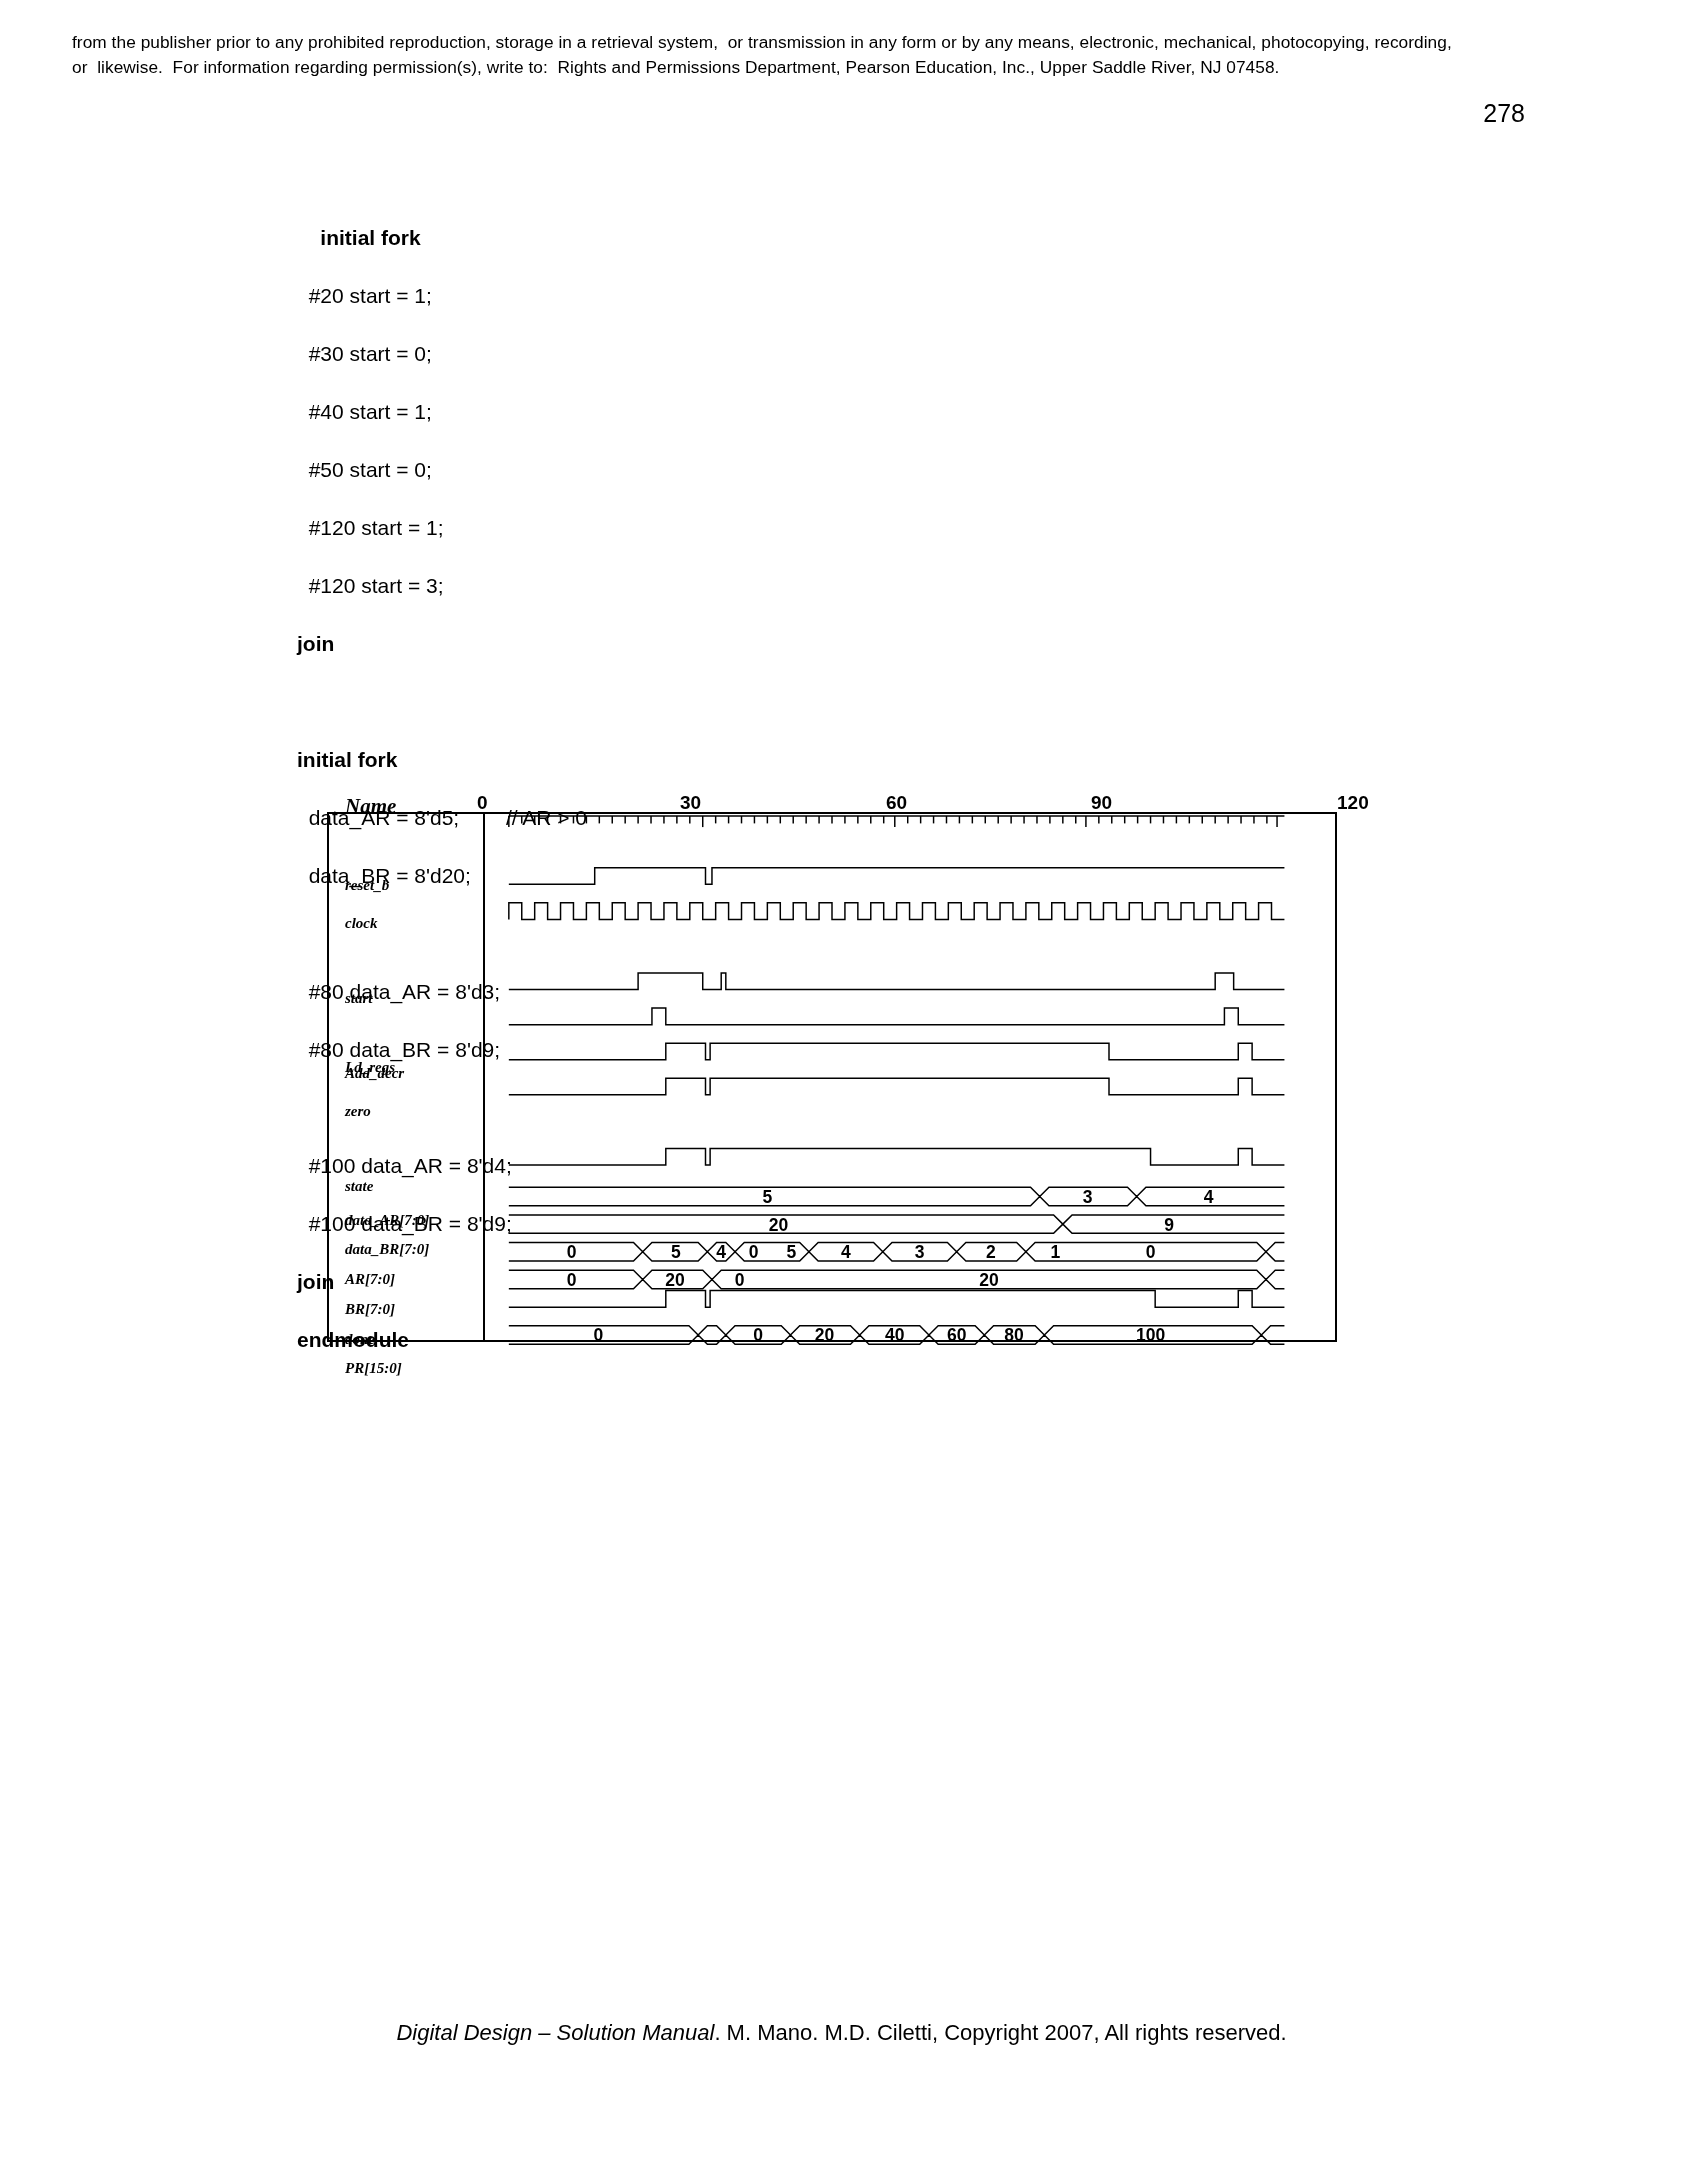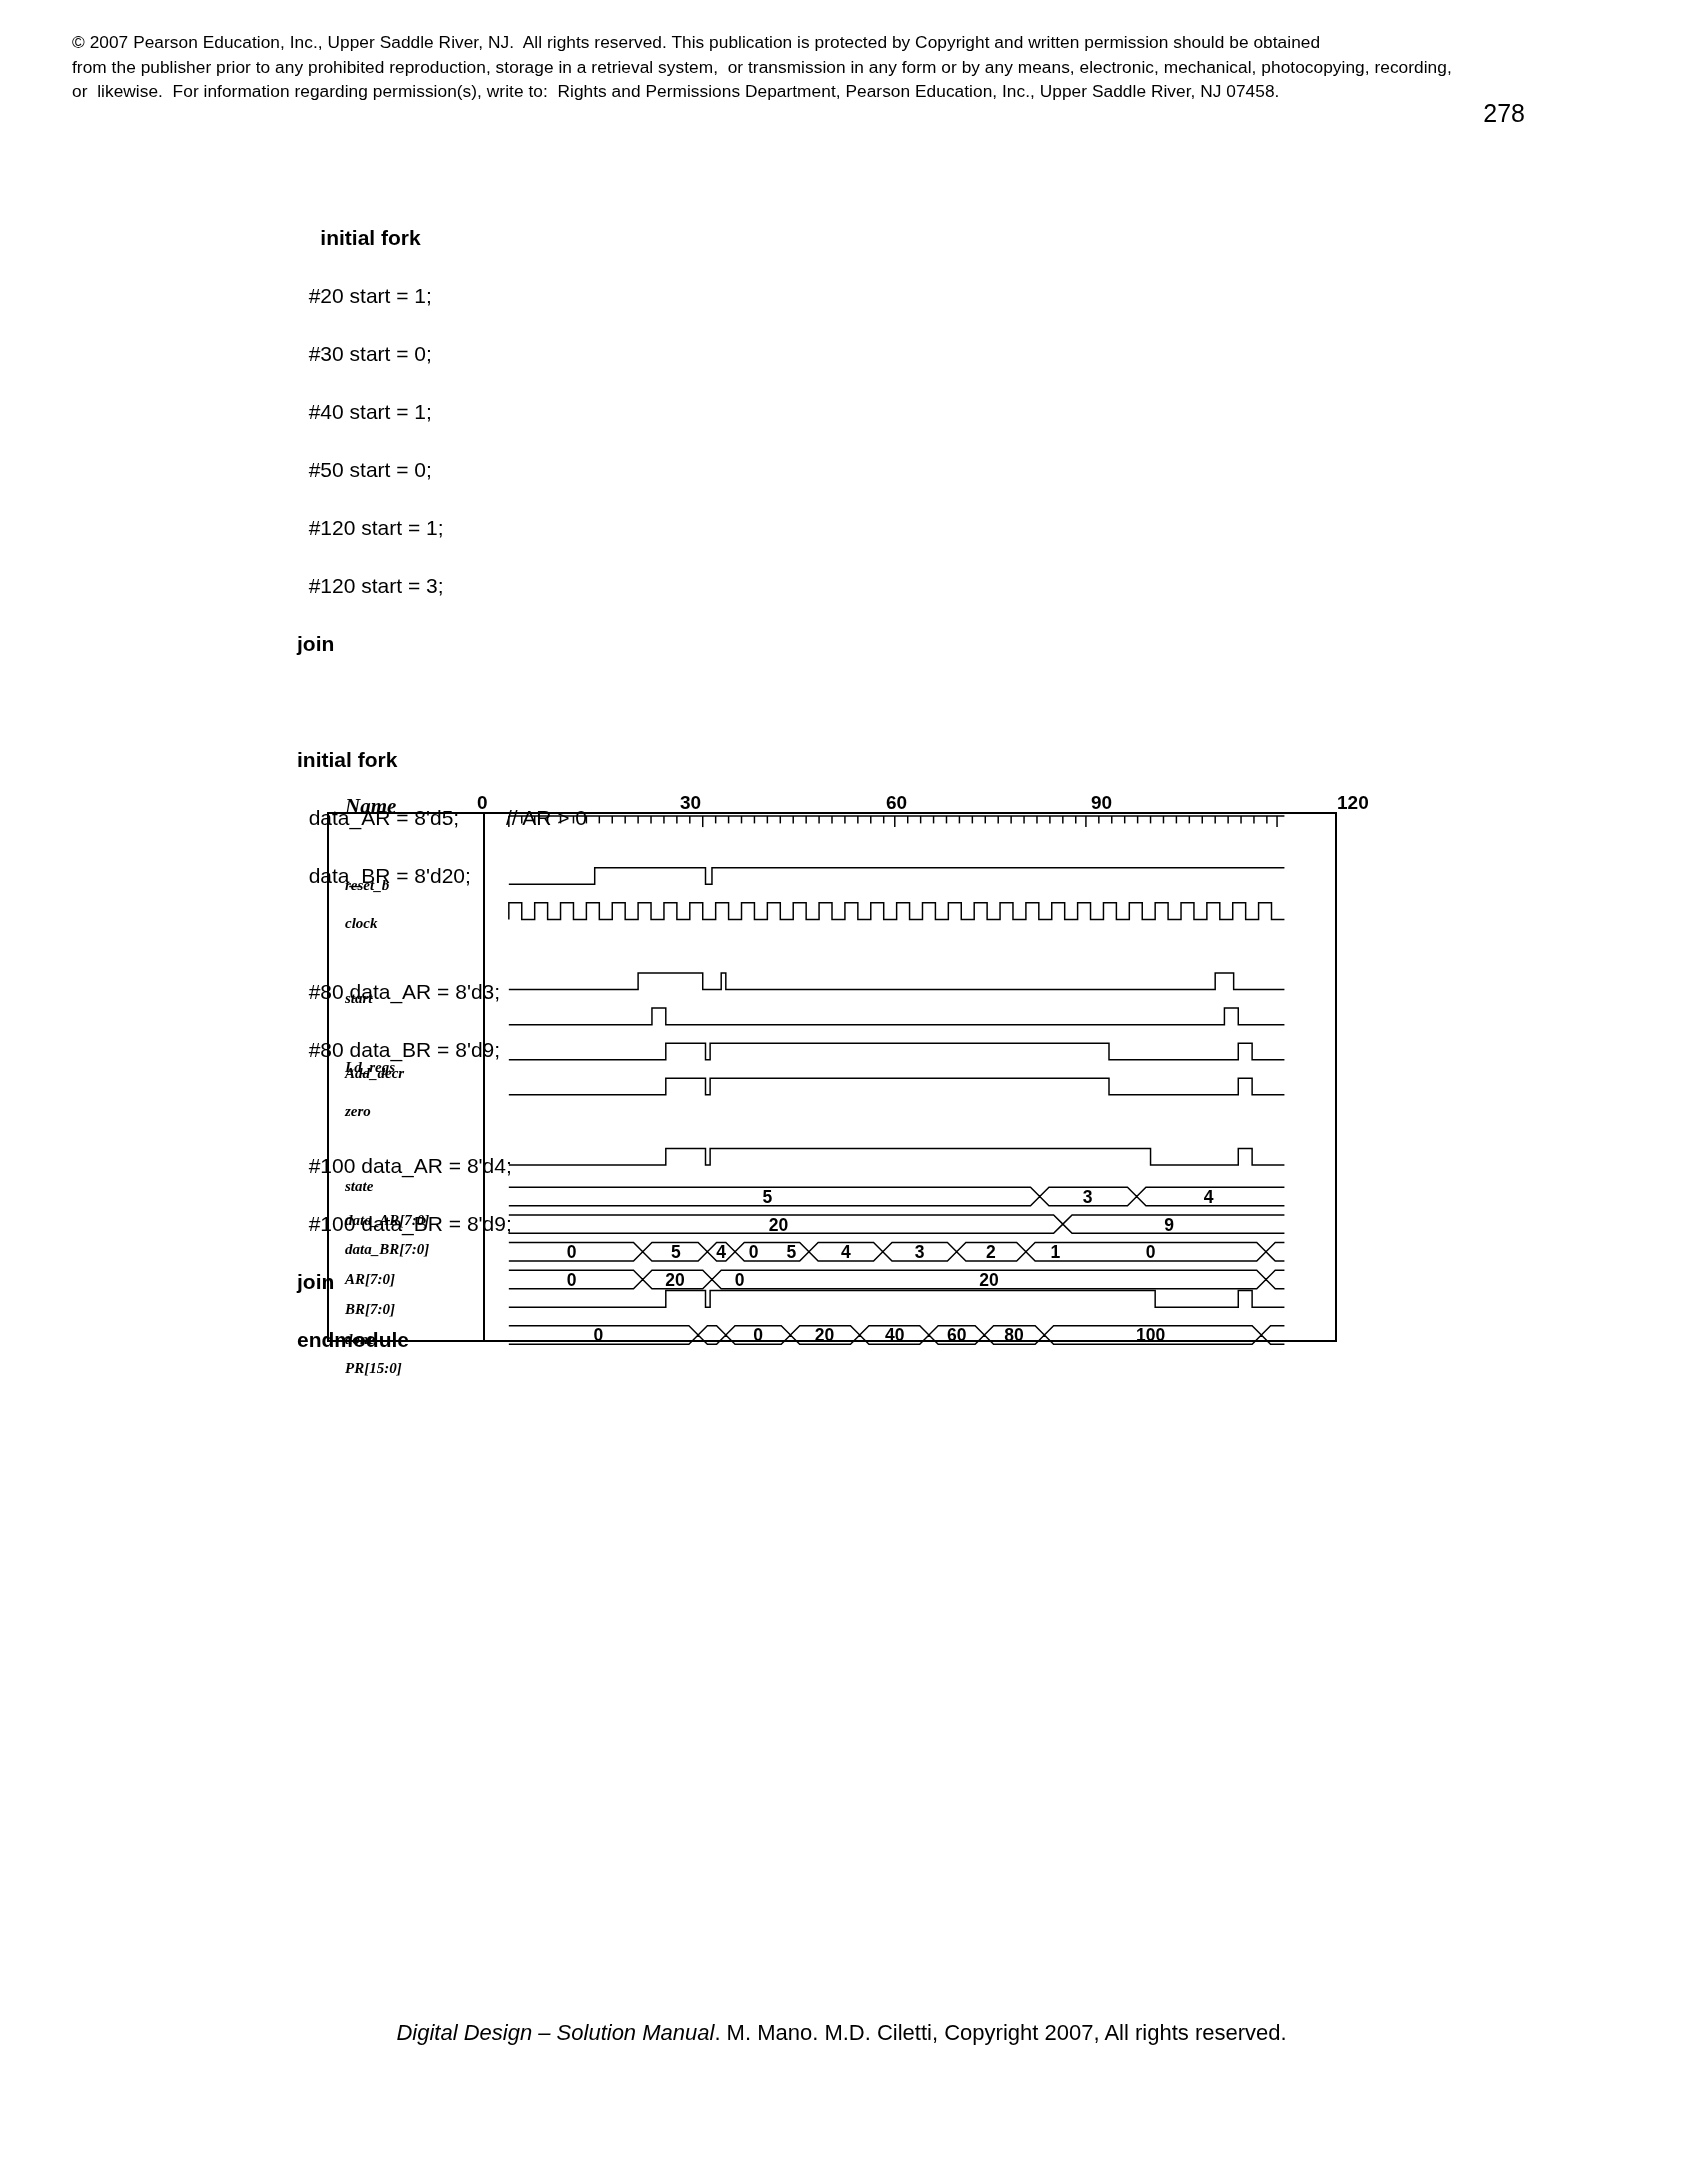--- a/index.html
+++ b/index.html
@@ -119,21 +119,20 @@
     font-size: 22px;
   }
   .footer .ital { font-style: italic; }
 </style>
 </head>
 <body>
 
 <div class="page">
 
   <div class="copyright">
-    <div>© 2007 Pearson Education, Inc., Upper Saddle River, NJ.  All rights reserved. This publication is protected by Copyright and written permission should be obtained</div>
     <div>from the publisher prior to any prohibited reproduction, storage in a retrieval system,  or transmission in any form or by any means, electronic, mechanical, photocopying, recording,</div>
     <div>or  likewise.  For information regarding permission(s), write to:  Rights and Permissions Department, Pearson Education, Inc., Upper Saddle River, NJ 07458.</div>
   </div>
 
   <div class="page-number">278</div>
 
   <div class="code">
     <span class="kw">initial fork</span>
 
 <span>  #20 start = 1;</span>

